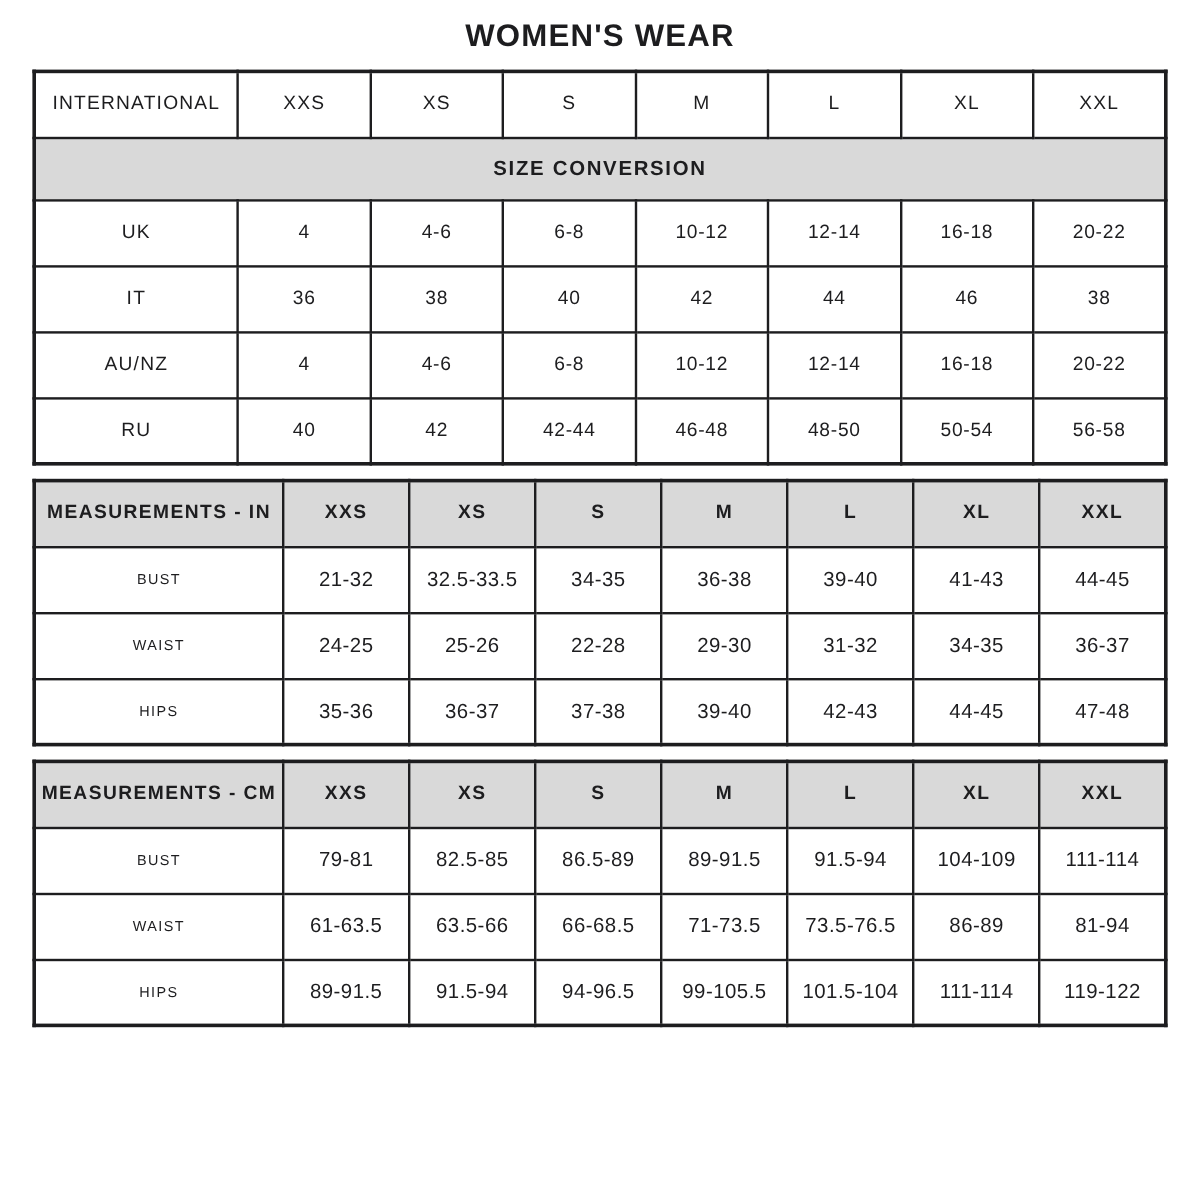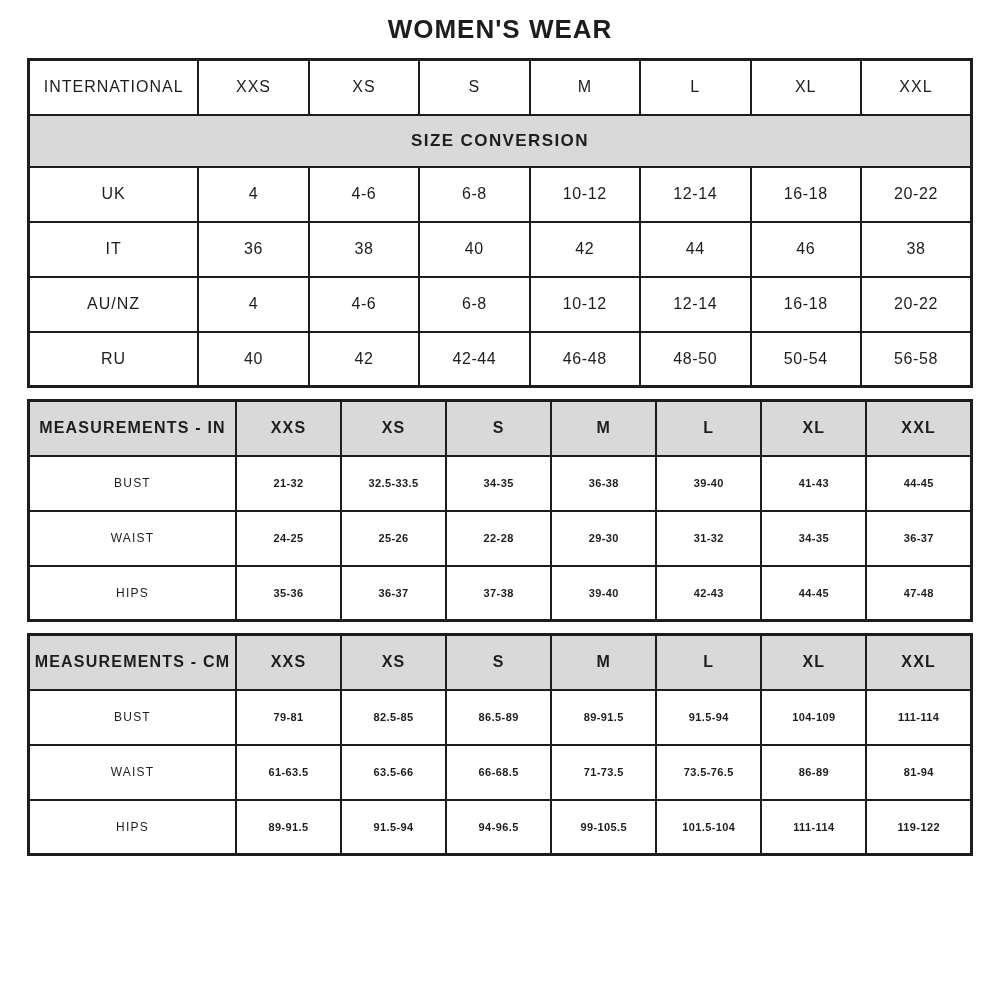--- a/index.html
+++ b/index.html
@@ -48,21 +48,21 @@
   .meas col.c-label { width: 22%; }
   .meas td { height: 55px; }
   .meas td.hd2 {
     background: #d9d9d9;
     font-weight: 700;
     font-size: 16px;
     letter-spacing: 1.2px;
     margin-left: 19px;
   }
   .meas td.lbl { font-size: 12px; font-weight: 500; letter-spacing: 1.2px; }
-  .meas td.val { font-size: 11px; font-weight: 700; letter-spacing: 0.4px; }
+  .meas td.val { font-size: 17px; font-weight: 400; letter-spacing: 0.4px; }
 </style>
 </head>
 <body>
 
 <h1 class="title">WOMEN'S WEAR</h1>
 
 <table class="tbl conv">
   <colgroup>
       <col class="c-label">
       <col>

